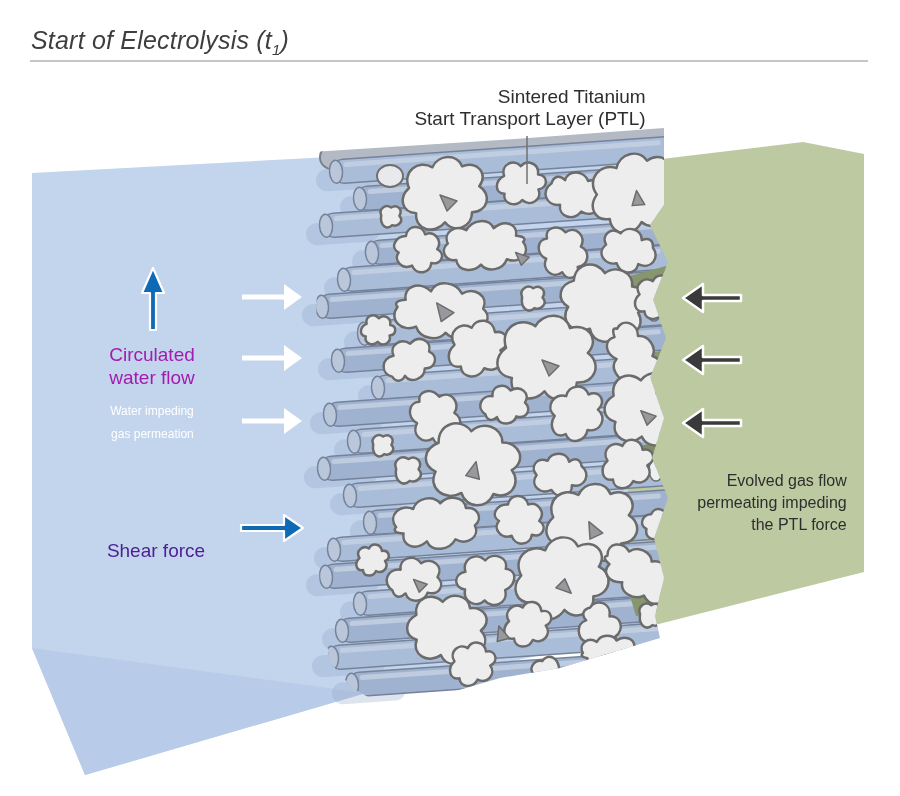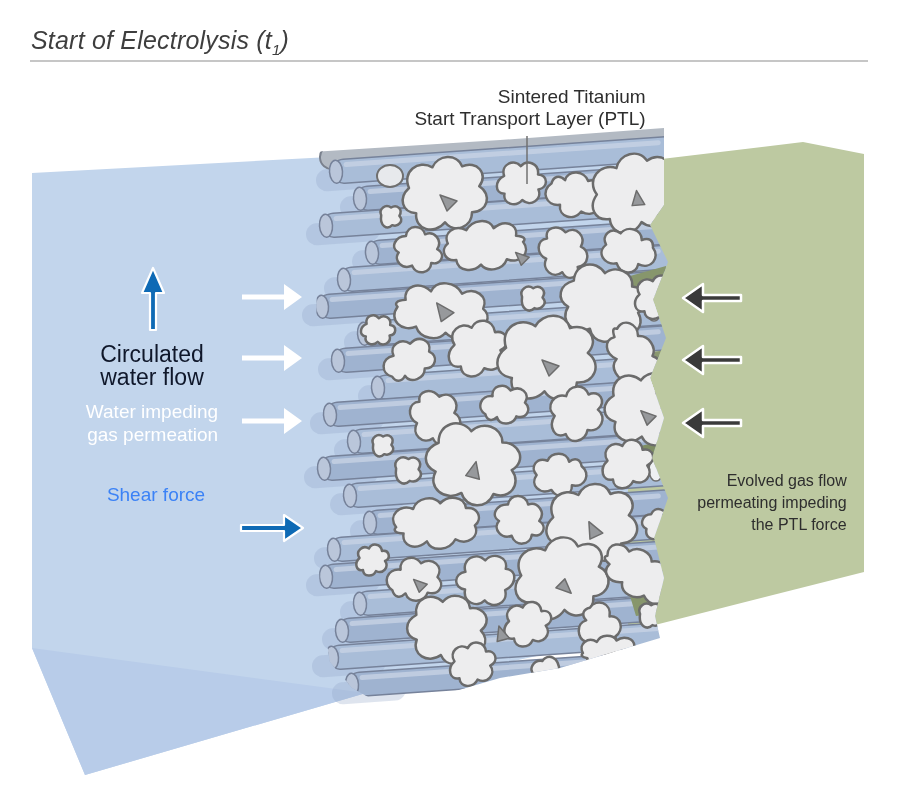--- a/index.html
+++ b/index.html
@@ -4,23 +4,23 @@
 <style>
   html,body{margin:0;padding:0;background:#ffffff;}
   body{width:900px;height:796px;position:relative;overflow:hidden;
        font-family:"Liberation Sans", sans-serif;}
   .abs{position:absolute;}
   #title-block{left:31px;top:26px;font-size:25px;color:#3e3e3e;letter-spacing:.2px;font-style:italic;}
   #title-block sub{font-size:15px;line-height:0;}
   #title-rule{left:30px;top:60px;width:838px;height:2px;background:#c6c6c6;}
   .lbl{text-align:right;transform:translateX(-50%);white-space:nowrap;}
   #ptl-label{left:530px;top:86px;font-size:19px;line-height:22px;color:#2e2e2e;}
-  #circulated-label{left:152px;top:343px;font-size:23px;line-height:23px;color:#0f172a;}
-  #impeding-label{left:152px;top:400px;font-size:19px;line-height:23px;color:#ffffff;}
-  #shear-label{left:156px;top:484px;font-size:19px;color:#3b82f6;}
+  #circulated-label{left:152px;top:343px;font-size:19px;line-height:23px;color:#a21caf;}
+  #impeding-label{left:152px;top:400px;font-size:12px;line-height:23px;color:#ffffff;}
+  #shear-label{left:156px;top:540px;font-size:19px;color:#4c1d95;}
   #evolved-label{left:772px;top:470px;font-size:16px;line-height:22px;color:#2e2e2e;}
   svg{position:absolute;left:0;top:0;}
 </style>
 </head>
 <body>
 
 <svg id="scene" width="900" height="796" viewBox="0 0 900 796">
   <defs>
     <clipPath id="bandClip">
       <path d="M 312,152 L 500,140 L 664,128 L 664,205 L 650,225 L 668,262 L 653,300 L 666,338

